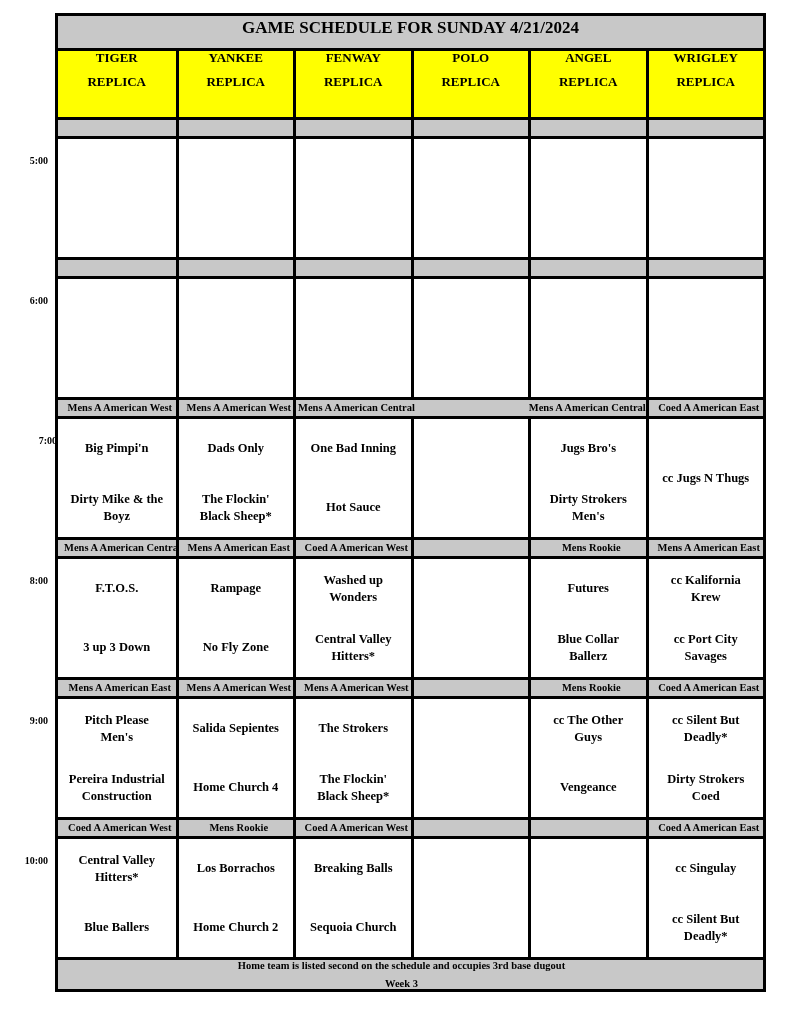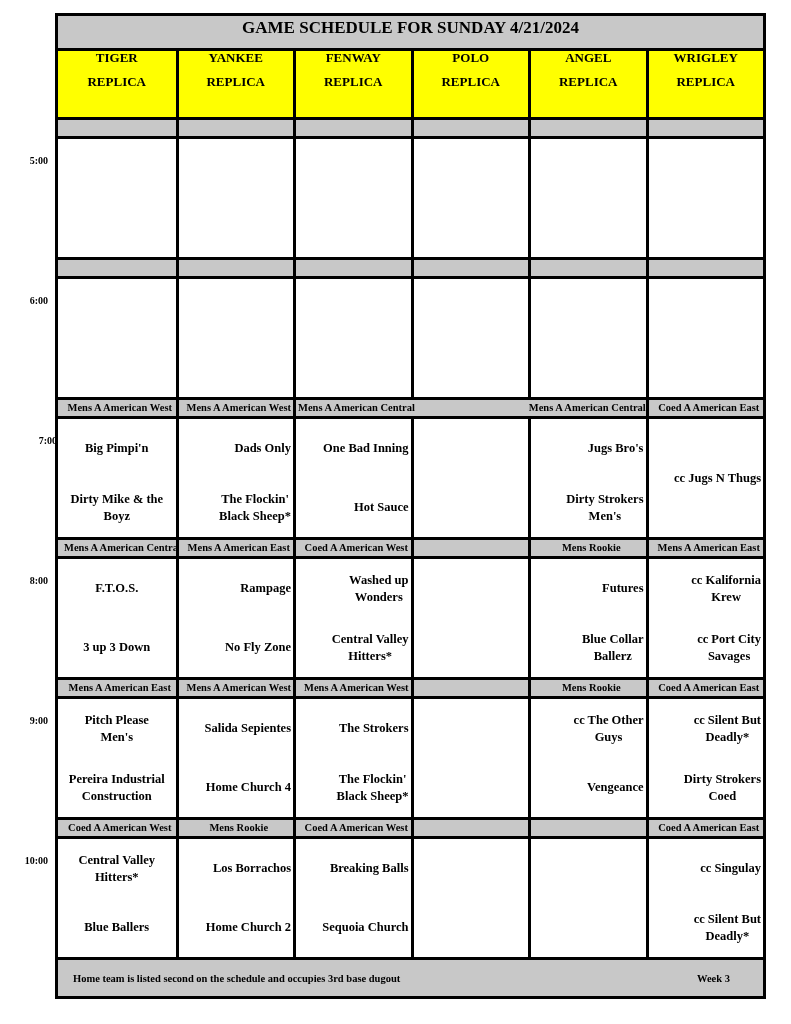--- a/index.html
+++ b/index.html
@@ -49,31 +49,31 @@
   .band-cell.span3 .bright {
     position: absolute; left: 66.6%; right: 0; top: 0; line-height: 16px;
     white-space: nowrap; overflow: hidden; text-align: left;
   }
 
   .game-row {
     display: grid; grid-template-columns: repeat(6, 1fr);
     height: 121px; background: #fff; border-bottom: 3px solid #000;
   }
   .game-cell { display: flex; flex-direction: column; }
-  .game-cell + .game-cell { border-left: 3px solid #000; align-items: flex-end; }
+  .game-cell + .game-cell { border-left: 3px solid #000; }
   .team {
     flex: 1; display: flex; align-items: center; justify-content: center;
     text-align: center; font-size: 12.5px; line-height: 1.3;
     white-space: pre-line; padding: 0 2px;
   }
 
   .footer-row {
-    height: 36px; background: var(--gray, #C8C8C8);
+    height: 29px; background: var(--gray, #C8C8C8);
     display: flex; align-items: center; justify-content: space-between;
-    font-size: 10.5px; padding-left: 15px; padding-right: 33px;
+    font-size: 10.5px; padding-left: 15px; padding-right: 33px; flex-direction: column;
   }
 </style>
 </head>
 <body>
 
 <div class="sheet">
 
   <div class="time-rail" id="time-rail">
       <span class="time-label" style="top: 155px;">5:00</span>
       <span class="time-label" style="top: 295px;">6:00</span>

